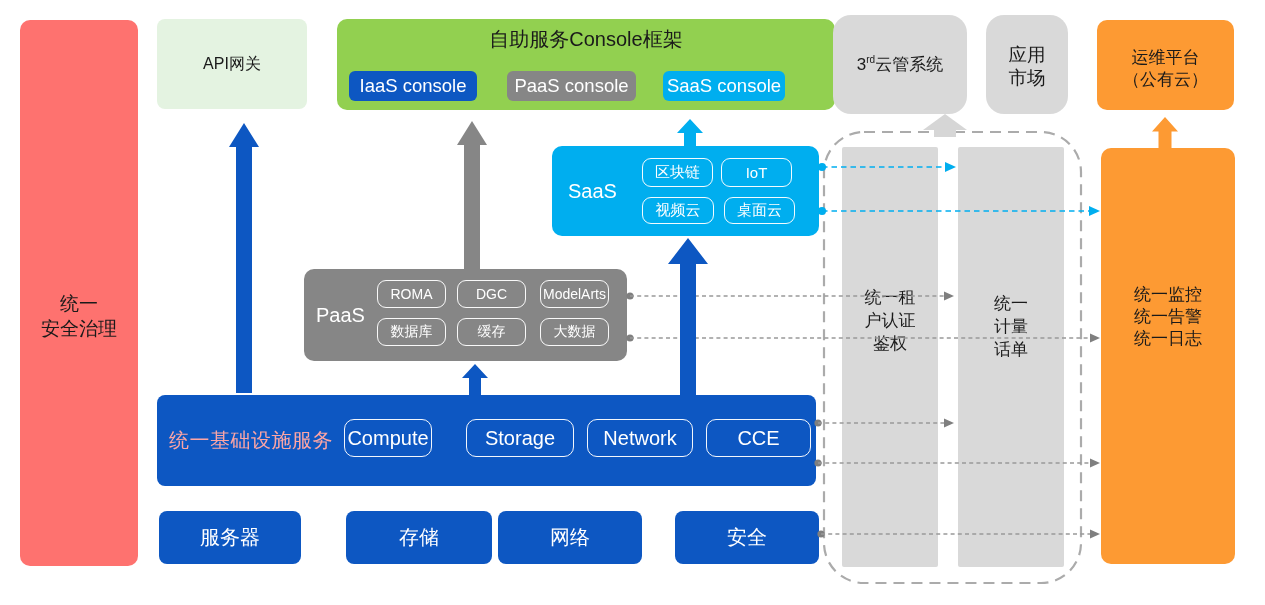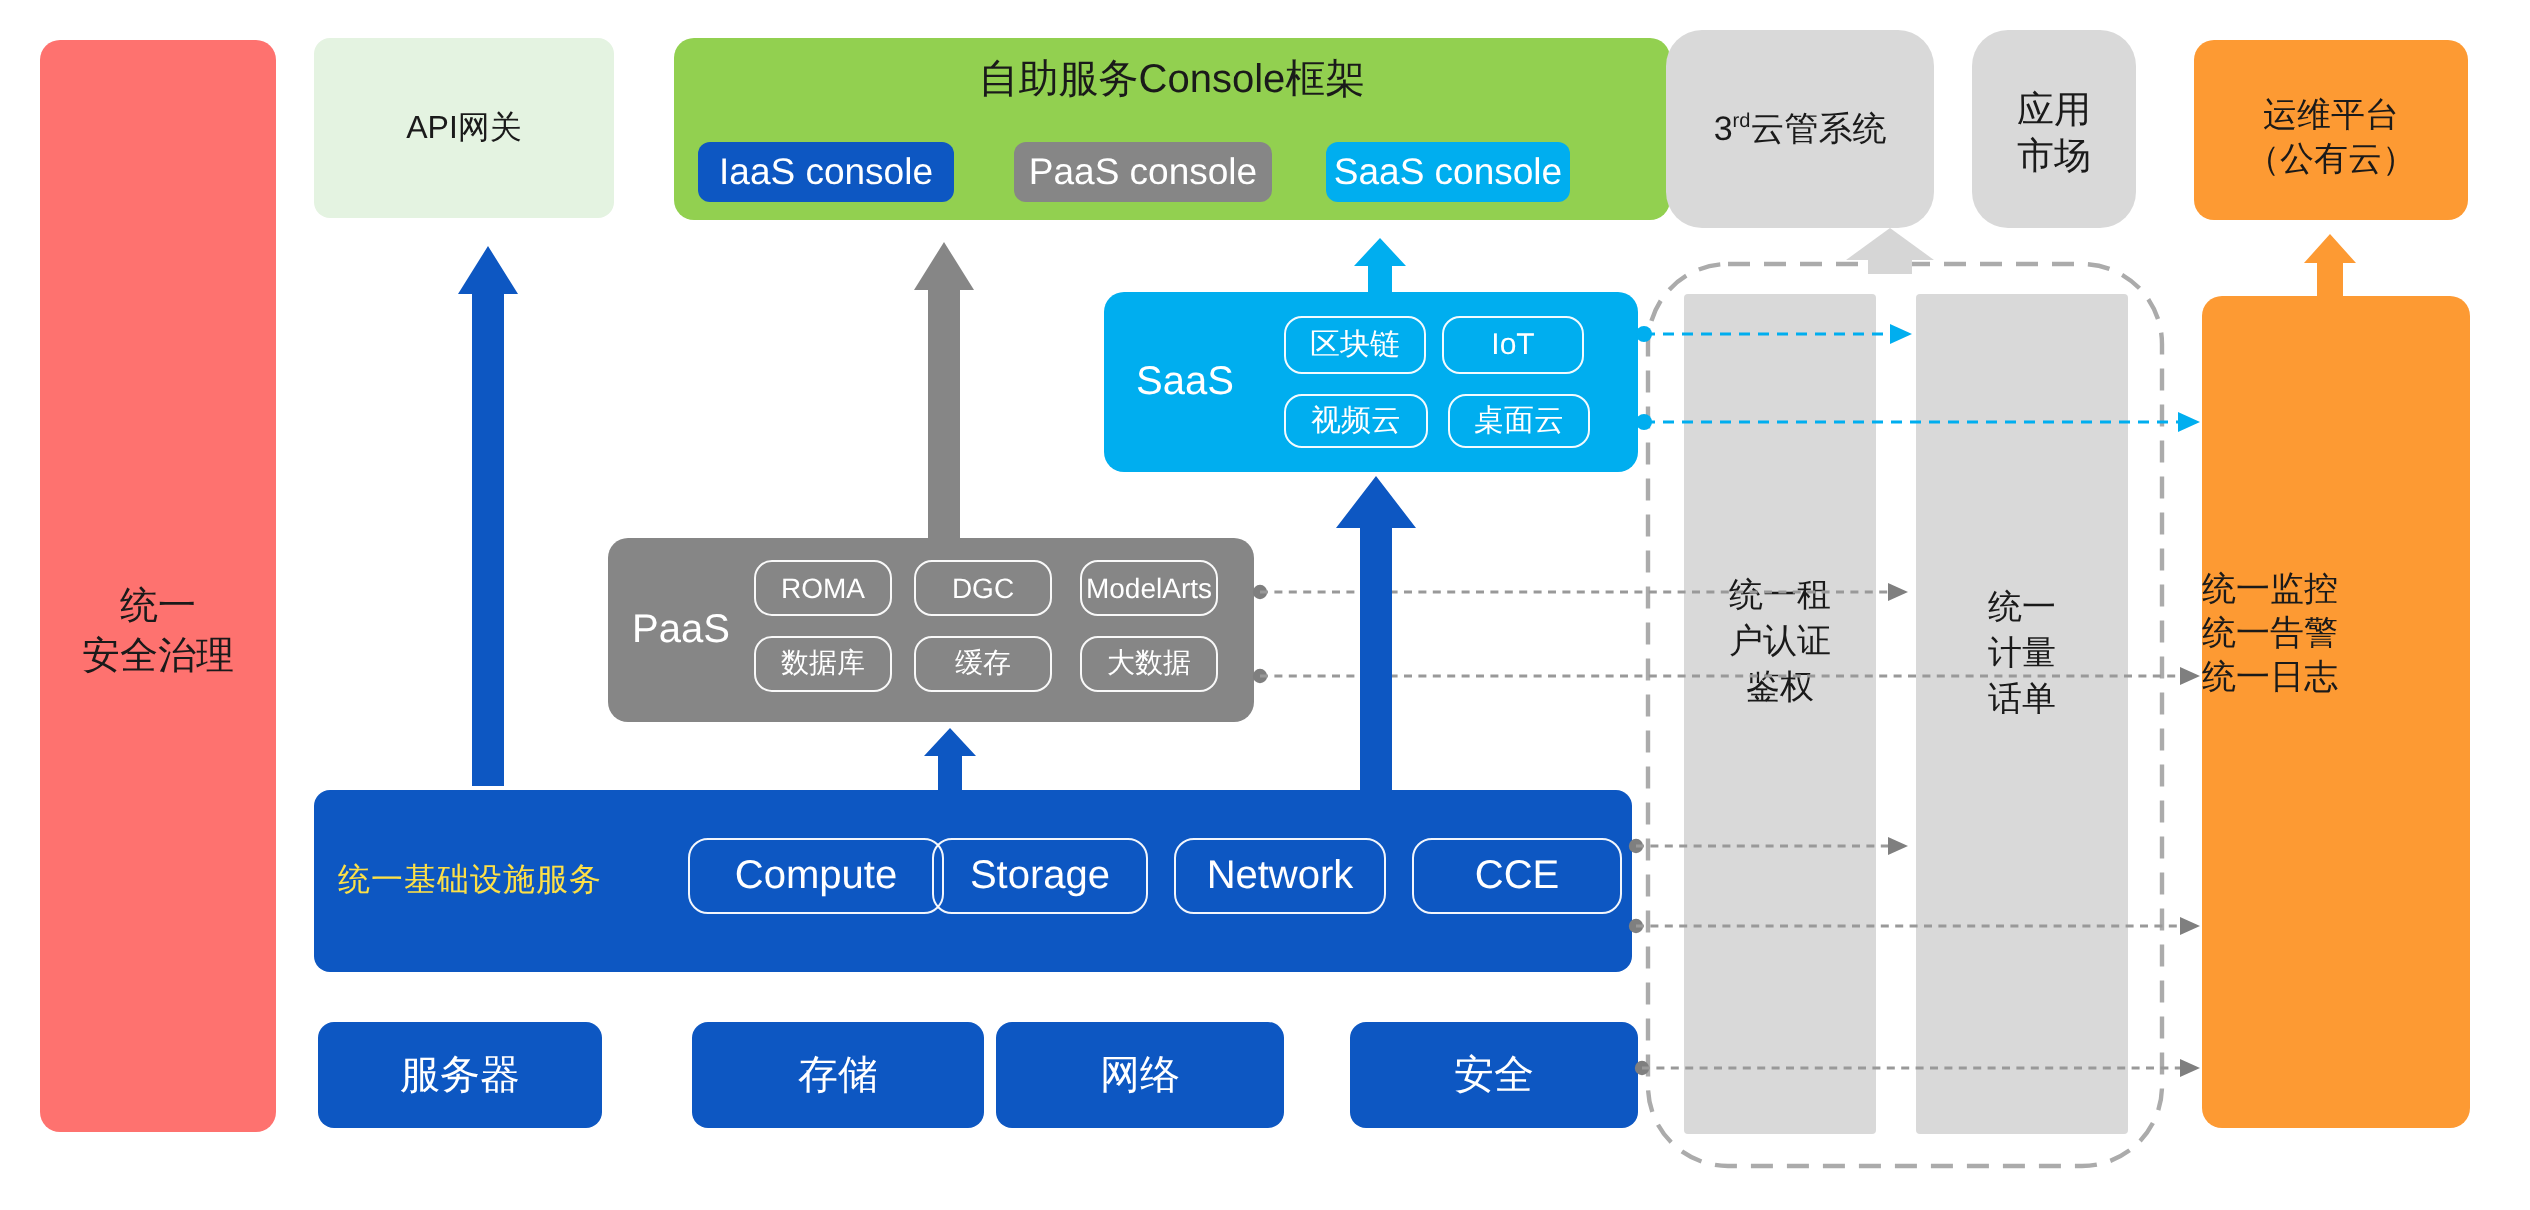--- a/index.html
+++ b/index.html
@@ -56,23 +56,23 @@
   .paas-p0{left:73px;top:11px;}
   .paas-p1{left:153px;top:11px;}
   .paas-p2{left:236px;top:11px;}
   .paas-p3{left:73px;top:49px;}
   .paas-p4{left:153px;top:49px;}
   .paas-p5{left:236px;top:49px;}
 
   
   .iaas-box{left:157px;top:395px;width:659px;height:91px;border-radius:8px;background:var(--blue);}
   .iaas-label{position:absolute;left:12px;top:0;height:100%;display:flex;align-items:center;
-    color:#fde047;font-size:16px;letter-spacing:.5px;}
+    color:#fca5a5;font-size:20px;letter-spacing:.5px;}
   .iaas-box .pill{font-size:20px;height:38px;top:24px;border-radius:10px;}
-  .iaas-p0{left:187px;width:128px;}
+  .iaas-p0{left:187px;width:88px;}
   .iaas-p1{left:309px;width:108px;}
   .iaas-p2{left:430px;width:106px;}
   .iaas-p3{left:549px;width:105px;}
 
   
   .hw{top:511px;height:53px;border-radius:8px;background:var(--blue);color:#fff;font-size:20px;}
   .hw0{left:159px;width:142px;}
   .hw1{left:346px;width:146px;}
   .hw2{left:498px;width:144px;}
   .hw3{left:675px;width:144px;}
@@ -80,21 +80,21 @@
   
   .rail-bar{top:147px;height:420px;background:var(--lightGray);border-radius:2px;}
   .bar1{left:842px;width:96px;}
   .bar2{left:958px;width:106px;}
   .rail-bar .txt{position:absolute;left:0;width:100%;text-align:center;
     font-size:17px;line-height:23px;color:var(--textDark);}
   .bar1 .txt{top:139px;}
   .bar2 .txt{top:145px;}
 
   .orange-pillar{left:1101px;top:148px;width:134px;height:416px;border-radius:10px;background:var(--orange);}
-  .orange-pillar .txt{position:absolute;top:136px;left:0;width:100%;
+  .orange-pillar .txt{position:absolute;top:136px;left:0;width:100%;text-align:center;
     font-size:17px;line-height:22px;color:var(--textDark);}
 </style>
 </head>
 <body>
 
 <div class="canvas">
 
   <div class="box red-pillar">
     <div class="txt">
       <div>统一</div>

